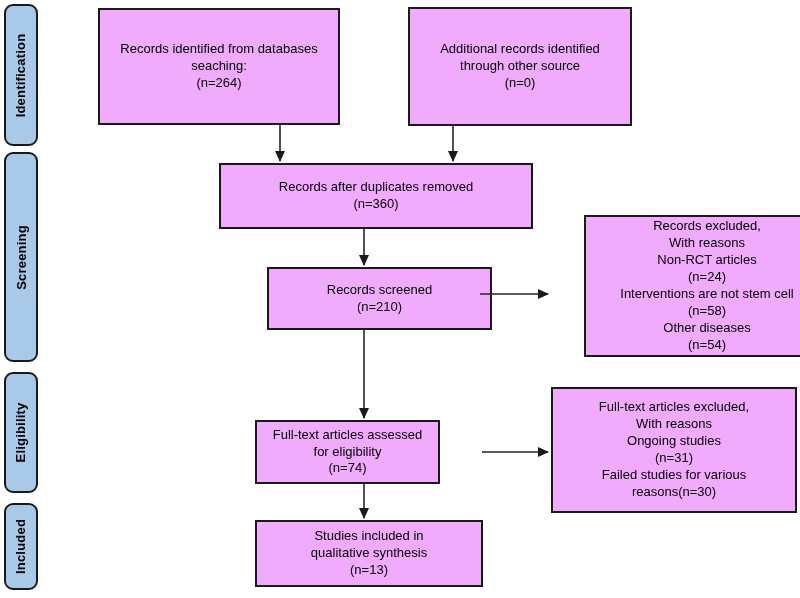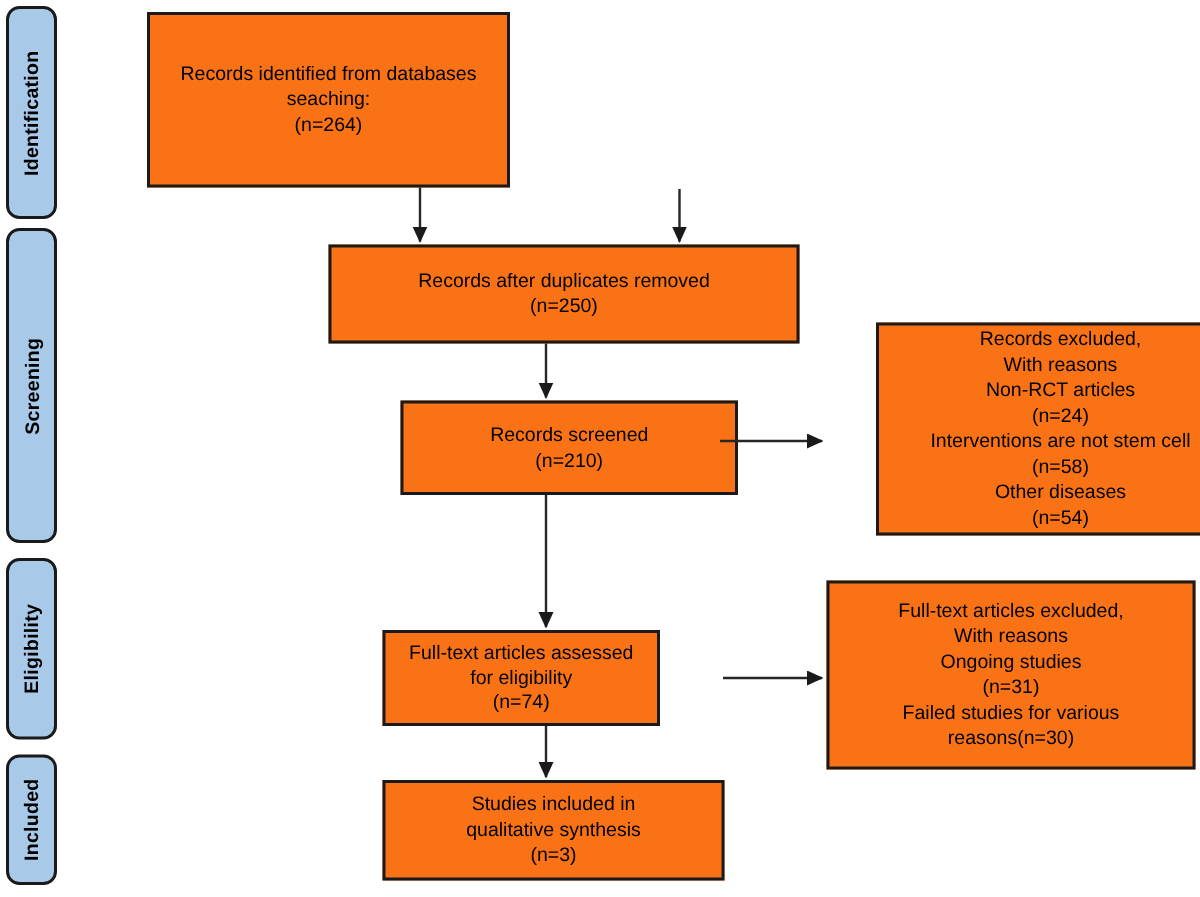--- a/index.html
+++ b/index.html
@@ -36,21 +36,21 @@
   }
   .stage-identification { left: 4px;  top: 4px;   width: 34px; height: 142px; }
   .stage-screening      { left: 4px;  top: 152px; width: 34px; height: 210px; }
   .stage-eligibility    { left: 4px;  top: 372px; width: 34px; height: 121px; }
   .stage-included       { left: 4px;  top: 503px; width: 34px; height: 87px;  }
 
   
   .fbox {
     position: absolute;
     box-sizing: border-box;
-    background: #f97316;
+    background: #f0abfc;
     border: 2px solid #1a1a1a;
     display: flex;
     align-items: center;
     justify-content: center;
     text-align: center;
     font-size: 13px;
     line-height: 1.3;
     color: #000000;
     padding: 2px 6px;
   }
@@ -93,23 +93,28 @@
   </div>
   <div class="stage stage-included">
     <span>Included</span>
   </div>
 
   <div class="fbox box-identified">
     <span>Records identified from databases
 seaching:
 (n=264)</span>
   </div>
+  <div class="fbox box-additional">
+    <span>Additional records identified
+through other source
+(n=0)</span>
+  </div>
   <div class="fbox box-duplicates">
     <span>Records after duplicates removed
-(n=250)</span>
+(n=360)</span>
   </div>
   <div class="fbox box-screened">
     <span>Records screened
 (n=210)</span>
   </div>
   <div class="fbox box-records-excluded">
     <span>Records excluded,
 With reasons
 Non-RCT articles
 (n=24)
@@ -127,21 +132,21 @@
     <span>Full-text articles excluded,
 With reasons
 Ongoing studies
 (n=31)
 Failed studies for various
 reasons(n=30)</span>
   </div>
   <div class="fbox box-included-studies">
     <span>Studies included in
 qualitative synthesis
-(n=3)</span>
+(n=13)</span>
   </div>
 
   <svg class="arrow-layer" width="800" height="598" viewBox="0 0 800 598" xmlns="http://www.w3.org/2000/svg">
     <defs>
       <marker id="ah" markerUnits="userSpaceOnUse" markerWidth="13" markerHeight="12" refX="10" refY="5" orient="auto">
         <path d="M0,0 L11,5 L0,10 Z" fill="#1a1a1a"></path>
       </marker>
     </defs>
     <line x1="280" y1="125" x2="280" y2="161" marker-end="url(#ah)"></line>
     <line x1="453" y1="126" x2="453" y2="161" marker-end="url(#ah)"></line>

